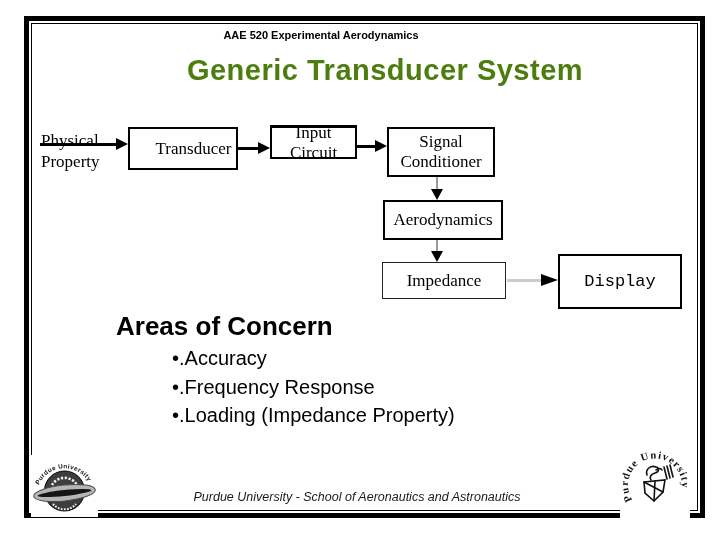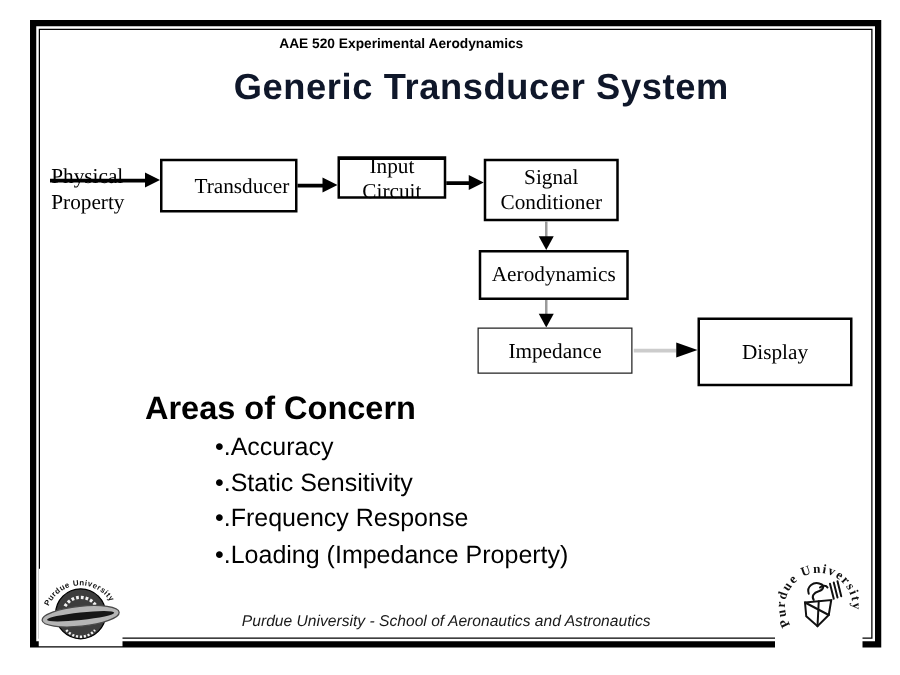--- a/index.html
+++ b/index.html
@@ -24,21 +24,21 @@
   }
 
   .course-header {
     position: absolute; left: 121px; top: 29px; width: 400px;
     text-align: center;
     font-size: 11px; font-weight: bold; color: #000;
   }
   .slide-title {
     position: absolute; left: 185px; top: 54px; width: 400px;
     text-align: center;
-    font-size: 29px; font-weight: bold; color: #0f172a;
+    font-size: 29px; font-weight: bold; color: #4d7c0f;
     letter-spacing: 0.5px;
   }
 
   
   .src-label {
     position: absolute; left: 41px; top: 130px;
     font-family: Liberation Serif, serif;
     font-size: 17px; line-height: 21px; color: #000;
   }
   .dbox {
@@ -47,21 +47,21 @@
     display: flex; align-items: center; justify-content: center;
     text-align: center;
     font-family: "Liberation Serif", serif;
     font-size: 17px; line-height: 20px; color: #000;
   }
   .box-transducer   { left: 128px; top: 127px; width: 110px; height: 43px; padding-left: 21px; }
   .box-input        { left: 270px; top: 125px; width:  87px; height: 34px; border-top-width: 3px; }
   .box-signal       { left: 387px; top: 127px; width: 108px; height: 50px; }
   .box-transmission { left: 383px; top: 200px; width: 120px; height: 40px; }
   .box-processing   { left: 382px; top: 262px; width: 124px; height: 37px; border-width: 1px; border-color: #222; }
-  .box-display      { left: 558px; top: 254px; width: 124px; height: 55px; }
+  .box-display      { left: 558px; top: 254px; width: 124px; height: 55px; font-family: Liberation Mono, monospace; }
 
   .hline { position: absolute; background: #000; height: 3px; }
   .line-phys   { left: 40px;  top: 143px; width: 77px; }
   .line-trans  { left: 238px; top: 147px; width: 22px; }
   .line-input  { left: 357px; top: 145px; width: 20px; }
 
   .head-right {
     position: absolute; width: 0; height: 0;
     border-top: 6px solid transparent; border-bottom: 6px solid transparent;
     border-left: 12px solid #000;
@@ -165,21 +165,20 @@
   <div class="hline-gray line-proc"></div>
   <div class="head-proc"></div>
 
   <div class="dbox box-display">
     <span>Display</span>
   </div>
 
   <div class="concern-heading">Areas of Concern</div>
   <div class="concern-list">
     <div>•.Accuracy</div>
-    <div>•.Static Sensitivity</div>
     <div>•.Frequency Response</div>
     <div>•.Loading (Impedance Property)</div>
   </div>
 
   <div class="footer-text">Purdue University - School of Aeronautics and Astronautics</div>
 
   <div class="logo-left">
     <svg viewBox="0 0 67 62" xmlns="http://www.w3.org/2000/svg">
       <defs>
         <path id="badgeTopArc" d="M 6,36 A 28,28 0 0 1 61,36" fill="none"></path>

